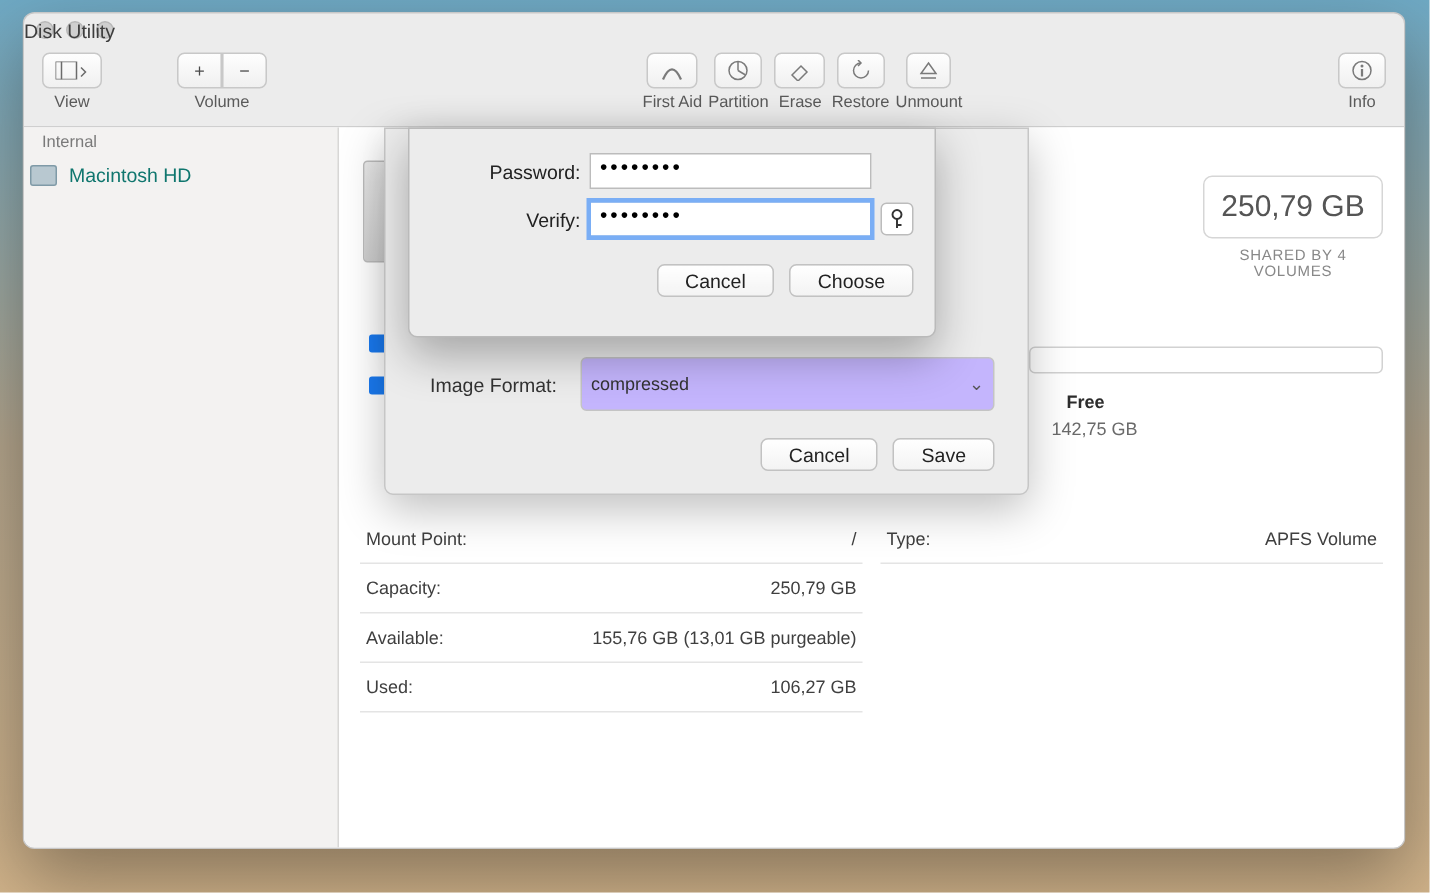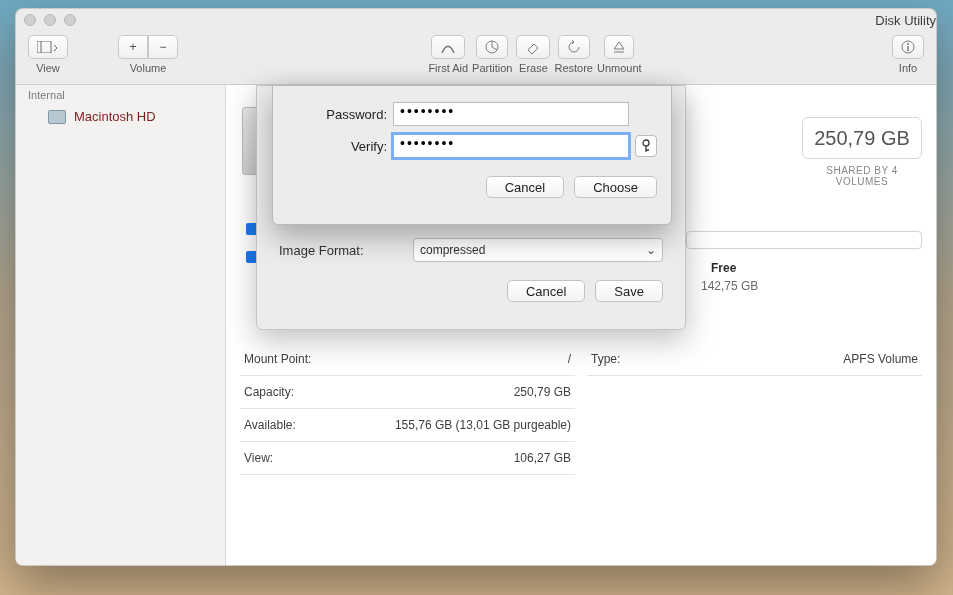--- a/index.html
+++ b/index.html
@@ -9,39 +9,39 @@
   position: relative; overflow: hidden;
 }
 .window {
   position: absolute; left: 15px; top: 8px; width: 922px; height: 558px;
   background: #ececec; border-radius: 8px; box-shadow: 0 20px 50px rgba(0,0,0,.35);
   display: flex; flex-direction: column; overflow: hidden; border: 1px solid rgba(0,0,0,.15);
 }
 .titlebar { height: 22px; display: flex; align-items: center; padding: 0 8px; position: relative; }
 .traffic { display: flex; gap: 8px; }
 .dot { width: 12px; height: 12px; border-radius: 50%; background: #cfcfcf; border: 1px solid #b8b8b8; }
-.wintitle { position: absolute; left: 0; right: 0; text-align: right; font-size: 13px; color: #3d3d3d; }
+.wintitle { position: absolute; left: 0; right: 0; text-align: left; font-size: 13px; color: #3d3d3d; }
 .toolbar { height: 54px; border-bottom: 1px solid #cfcfcf; display: flex; align-items: flex-start; padding: 4px 12px 0; }
 .toolgroup { display: flex; flex-direction: column; align-items: center; font-size: 11px; color: #5a5a5a; }
 .toolbtns { display: flex; }
 .tb {
   height: 24px; min-width: 30px; padding: 0 8px; background: linear-gradient(#fefefe,#f0f0f0);
   border: 1px solid #c8c8c8; display: flex; align-items: center; justify-content: center;
   font-size: 12px; color: #4a4a4a; cursor: default;
 }
 .tb:first-child { border-radius: 5px 0 0 5px; }
 .tb:last-child { border-radius: 0 5px 5px 0; }
 .tb.solo { border-radius: 5px; }
 .toolgroup .lbl { margin-top: 3px; }
 .spacer { flex: 1; }
 .tbrow { display: flex; gap: 4px; }
 .body { flex: 1; display: flex; background: #fff; }
 .sidebar { width: 210px; background: #f3f2f1; border-right: 1px solid #d8d7d6; font-size: 13px; }
 .sec-head { padding: 4px 12px; color: #7a7a7a; font-size: 11px; }
-.side-item { display: flex; align-items: center; gap: 8px; padding: 4px 32px; color: #7f1d1d; }
+.side-item { display: flex; align-items: center; gap: 8px; padding: 4px 4px; color: #0f766e; }
 .side-item .disk { width: 18px; height: 14px; background: #b8c8d0; border: 1px solid #7f9aa7; border-radius: 2px; position: relative; }
 .content { flex: 1; position: relative; background: #fff; }
 .disk-icon-big {
   position: absolute; left: 16px; top: 22px; width: 55px; height: 68px;
   background: linear-gradient(#e8e8e8,#cfcfcf); border: 1px solid #bcbcbc; border-radius: 3px;
 }
 .size-badge {
   position: absolute; right: 14px; top: 32px; width: 120px; height: 42px;
   border: 1px solid #d6d6d6; border-radius: 6px; display: flex; align-items: center; justify-content: center;
   font-size: 20px; color: #555; background: #fff;
@@ -57,36 +57,36 @@
 .rowx { display: flex; justify-content: space-between; padding: 9px 4px; border-bottom: 1px solid #e4e4e4; font-size: 12px; color: #3f3f3f; }
 .rowx .v { color: #3f3f3f; }
 
 
 .sheet2 {
   position: absolute; left: 30px; top: 0; width: 430px; height: 245px;
   background: #ececec; border: 1px solid #c6c6c6; border-radius: 0 0 6px 6px;
   box-shadow: 0 10px 30px rgba(0,0,0,.25);
 }
 .s2-row { display: flex; align-items: center; gap: 8px; padding: 0 22px; }
-.s2-lbl { width: 100px; text-align: left; font-size: 13px; color: #333; }
+.s2-lbl { width: 100px; text-align: center; font-size: 13px; color: #333; }
 .select {
-  flex: 1; height: 24px; background: #ffffff; border: 1px solid #c4c4c4; border-radius: 4px;
-  font-size: 12px; color: #333; display: flex; align-items: center; padding: 0 6px; position: relative; margin-left: 26px;
+  flex: 1; height: 36px; background: #c4b5fd; border: 1px solid #c4c4c4; border-radius: 4px;
+  font-size: 12px; color: #333; display: flex; align-items: center; padding: 0 6px; position: relative;
 }
 .select:after { content: "⌄"; position: absolute; right: 6px; color: #555; font-size: 12px; }
 .btnrow { display: flex; gap: 10px; justify-content: flex-end; padding: 18px 22px 0 0; }
 .macbtn {
   height: 22px; padding: 0 18px; border: 1px solid #c2c2c2; border-radius: 5px; background: linear-gradient(#fff,#f3f3f3);
   font-size: 13px; color: #222; display: flex; align-items: center; justify-content: center; cursor: default;
 }
 .macbtn.primary { background: linear-gradient(#fff,#f3f3f3); }
 
 
 .sheet1 {
-  position: absolute; left: 46px; top: 0; width: 400px; height: 140px;
+  position: absolute; left: 46px; top: 0; width: 352px; height: 140px;
   background: #ececec; border: 1px solid #bababa; border-radius: 0 0 6px 6px;
   box-shadow: 0 12px 30px rgba(0,0,0,.3); z-index: 5;
 }
 .pw-row { display: flex; align-items: center; gap: 6px; padding: 0 14px; margin-top: 16px; }
 .pw-lbl { width: 100px; text-align: right; font-size: 13px; color: #222; }
 .pw-input {
   flex: 1; height: 24px; border: 1px solid #bcbcbc; border-radius: 0; background: #fff;
   font-size: 14px; padding: 0 6px; letter-spacing: 2px; color: #000;
 }
 .pw-input.focus { outline: 3px solid #7aaef5; outline-offset: -1px; border-color: #6f9fe0; }
@@ -215,21 +215,21 @@
             </div>
           <div class="rowx">
               <span>Capacity:</span>
               <span class="v">250,79 GB</span>
             </div>
           <div class="rowx">
               <span>Available:</span>
               <span class="v">155,76 GB (13,01 GB purgeable)</span>
             </div>
           <div class="rowx">
-              <span>View:</span>
+              <span>Used:</span>
               <span class="v">106,27 GB</span>
             </div>
         </div>
         <div class="col">
           <div class="rowx">
               <span>Type:</span>
               <span class="v">APFS Volume</span>
             </div>
         </div>
       </div>

